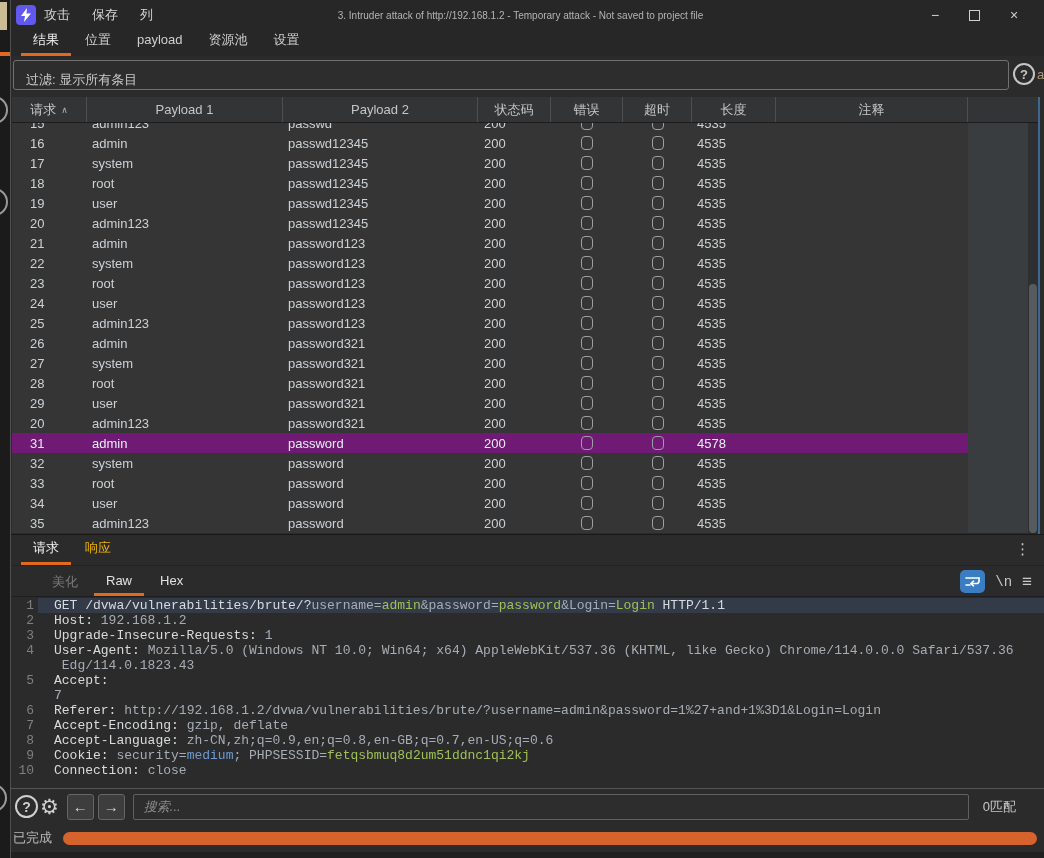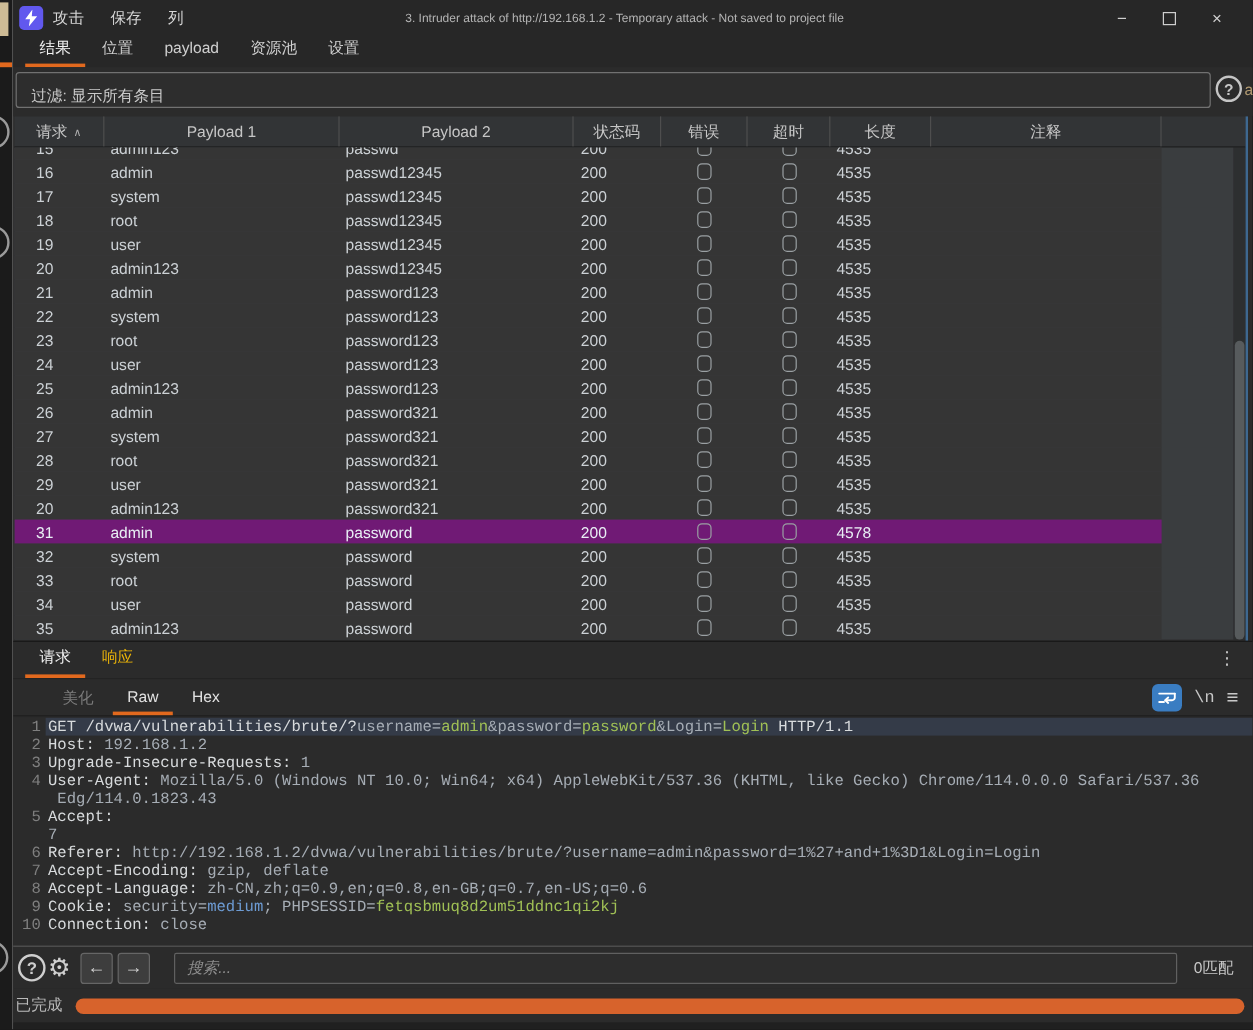--- a/index.html
+++ b/index.html
@@ -69,31 +69,31 @@
   .stab.active::after{content:"";position:absolute;left:2px;right:2px;bottom:0;height:3px;background:#e2691e}
   .sub-icons{position:absolute;right:12px;top:4px;display:flex;align-items:center;gap:10px}
   .wrap-icon{width:25px;height:23px;border-radius:5px;background:#3a7dc2;display:flex;align-items:center;justify-content:center}
   .nl-icon{font-family:"Liberation Mono",monospace;font-size:14px;color:#c8c8c8}
   .ham-icon{font-size:17px;color:#c8c8c8;line-height:1}
 
   
   .editor{position:absolute;top:63px;left:0;right:0;height:191px;overflow:hidden;background:#2b2b2b;font-family:"Liberation Mono",monospace;font-size:13px;line-height:15px}
   .ed-line{display:flex;height:15px;white-space:pre}
   .gut{flex:none;width:27px;text-align:right;padding-right:4px;color:#7f7f7f}
-  .code{flex:1;padding-left:2px;overflow:hidden;white-space:pre}
+  .code{flex:1;padding-left:16px;overflow:hidden;white-space:pre}
   .ed-line.hl .code{background:#343b48}
   .s-t{color:#d8dbdd}.s-n{color:#d8dbdd}.s-k{color:#a6adb5}.s-v{color:#a0c055}.s-b{color:#6d9bd3}
 
   
   .toolbar{position:absolute;top:788px;left:0;right:0;height:36px;background:#2b2b2b;border-top:1px solid #555;display:flex;align-items:center}
   .tb-help{width:23px;height:23px;border:2px solid #cfcfcf;border-radius:50%;color:#cfcfcf;font-size:14px;font-weight:bold;display:flex;align-items:center;justify-content:center;margin-left:4px;flex:none}
   .tb-gear{font-size:21px;color:#cfcfcf;margin-left:2px;flex:none;line-height:1}
   .tb-btn{width:27px;height:26px;background:#3d3d3d;border:1px solid #666;border-radius:3px;color:#d5d5d5;font-size:15px;display:flex;align-items:center;justify-content:center;flex:none}
   .tb-back{margin-left:8px}.tb-fwd{margin-left:4px}
-  .search-input{width:836px;height:26px;margin-left:20px;background:#2d2d2d;border:1px solid #606060;border-radius:2px;color:#c5c5c5;font-style:italic;font-size:13px;padding:0 10px;outline:none;font-family:"Liberation Sans",sans-serif}
+  .search-input{width:836px;height:26px;margin-left:8px;background:#2d2d2d;border:1px solid #606060;border-radius:2px;color:#c5c5c5;font-style:italic;font-size:13px;padding:0 10px;outline:none;font-family:"Liberation Sans",sans-serif}
   .search-input::placeholder{color:#8e8e8e;font-style:italic}
   .matches{margin-left:14px;color:#c8c8c8;font-size:13px;white-space:nowrap}
 
   
   .statusbar{position:absolute;top:824px;left:0;right:0;height:28px;background:#2b2b2b;display:flex;align-items:center}
   .status-label{margin-left:2px;width:50px;flex:none;color:#b9b9b9;font-size:13px}
   .progress{width:974px;height:13px;border-radius:7px;background:#d7632c;flex:none}
   .bottom-strip{position:absolute;top:852px;left:0;right:0;height:6px;background:#202020}
 </style>
 </head>

